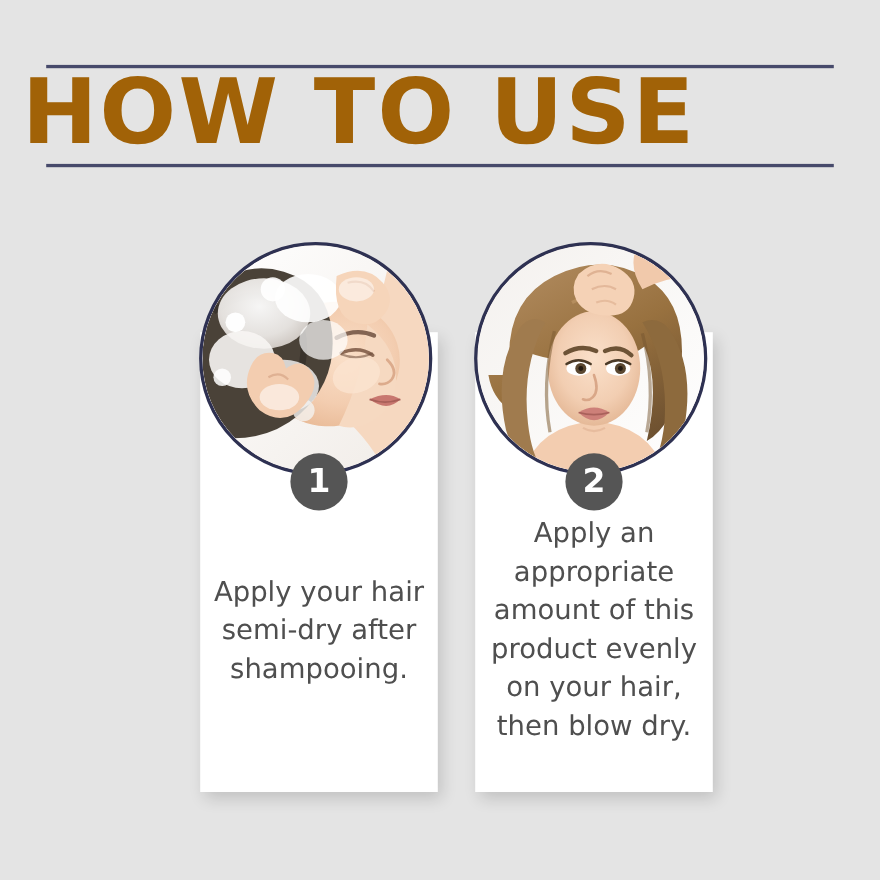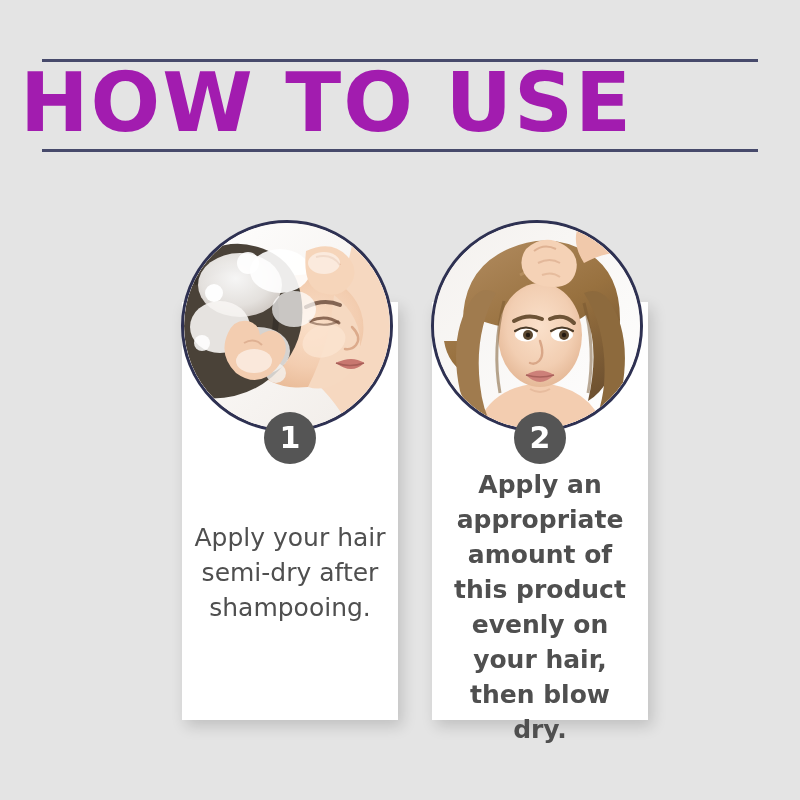--- a/index.html
+++ b/index.html
@@ -19,21 +19,21 @@
   }
   .rule-top { top:59px; }
   .rule-bottom { top:149px; }
   .page-title {
     position:absolute; left:0; top:55px; width:653px;
     text-align:center;
     font-family:"DejaVu Sans", sans-serif;
     font-size:82px;
     font-weight:bold;
     letter-spacing:2px;
-    color:#a21caf;
+    color:#a16207;
     line-height:96px;
     white-space:nowrap;
   }
 
   
   .steps { position:absolute; left:0; top:0; width:800px; height:800px; }
 
   .card {
     position:absolute;
     top:302px;
@@ -79,21 +79,21 @@
   .card-text {
     position:absolute;
     left:8px;
     width:200px;
     text-align:center;
     color:#4f4f4f;
     font-size:25px;
     line-height:35px;
   }
   .card-1 .card-text { top:218px; }
-  .card-2 .card-text { top:165px;font-weight:bold; }
+  .card-2 .card-text { top:165px; }
 </style>
 </head>
 <body>
 
 <div class="header">
   <div class="rule rule-top"></div>
   <div class="page-title">HOW TO USE</div>
   <div class="rule rule-bottom"></div>
 </div>
 

